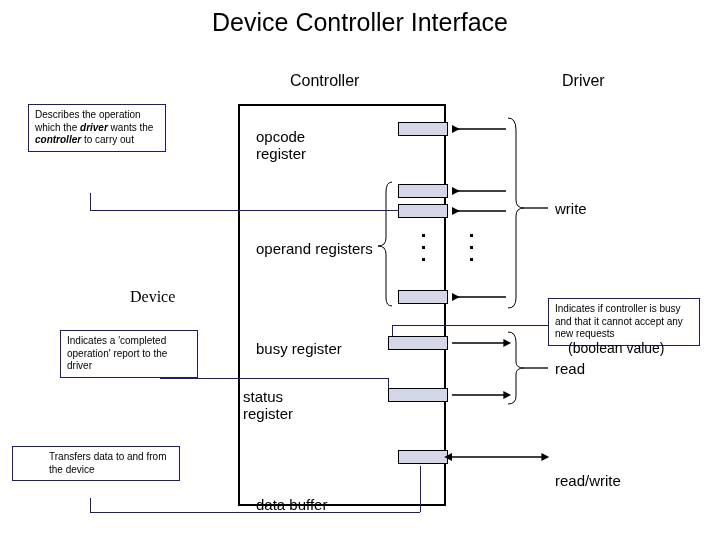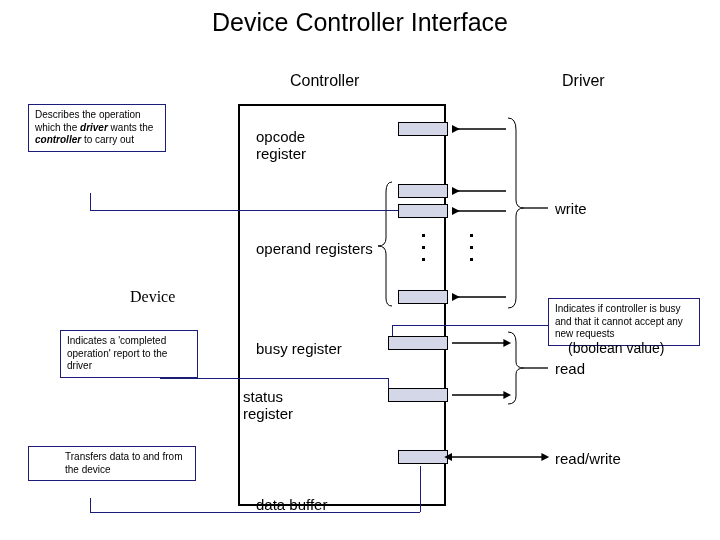--- a/index.html
+++ b/index.html
@@ -147,31 +147,31 @@
   <line class="arrow-path" x1="452" y1="343" x2="506" y2="343" marker-end="url(#arrR)"></line>
   <line class="arrow-path" x1="452" y1="395" x2="506" y2="395" marker-end="url(#arrR)"></line>
   <line class="arrow-path" x1="524" y1="368" x2="548" y2="368"></line>
 
   <line class="arrow-path" x1="452" y1="457" x2="544" y2="457" marker-start="url(#arrL)" marker-end="url(#arrR)"></line>
 
 </svg>
 
 <div class="small-label" style="left:555px; top:200px;">write</div>
 <div class="small-label" style="left:555px; top:360px;">read</div>
-<div class="small-label" style="left:555px; top:450px;text-align:center;">read/write</div>
+<div class="small-label" style="left:555px; top:472px;text-align:center;">read/write</div>
 
 <div class="note-box" style="left:28px; top:104px; width:124px;">
   Describes the operation which the <b><i>driver</i></b> wants the <b><i>controller</i></b> to carry out
 </div>
 <div class="note-box" style="left:548px; top:274px; width:138px;margin-top:24px;">
   <span>Indicates if controller is busy and that it cannot accept any new requests</span>
 </div>
 <div class="small-label" style="left:568px; top:340px; font-size:14px;">(boolean value)</div>
 <div class="note-box" style="left:28px; top:330px; width:124px;margin-left:32px;">Indicates a 'completed operation' report to the driver</div>
-<div class="note-box" style="left:28px; top:446px; width:124px;padding-left:36px;">Transfers data to and from the device</div>
+<div class="note-box" style="left:12px; top:446px; width:124px;padding-left:36px;">Transfers data to and from the device</div>
 
 <div class="note-line-v" style="left:90px; top:193px; height:17px;"></div>
 <div class="note-line" style="left:90px; top:210px; width:308px;"></div>
 
 <div class="note-line" style="left:392px; top:325px; width:156px;"></div>
 <div class="note-line-v" style="left:392px; top:325px; height:11px;"></div>
 
 <div class="note-line" style="left:160px; top:378px; width:228px;"></div>
 <div class="note-line-v" style="left:388px; top:378px; height:10px;"></div>
 

